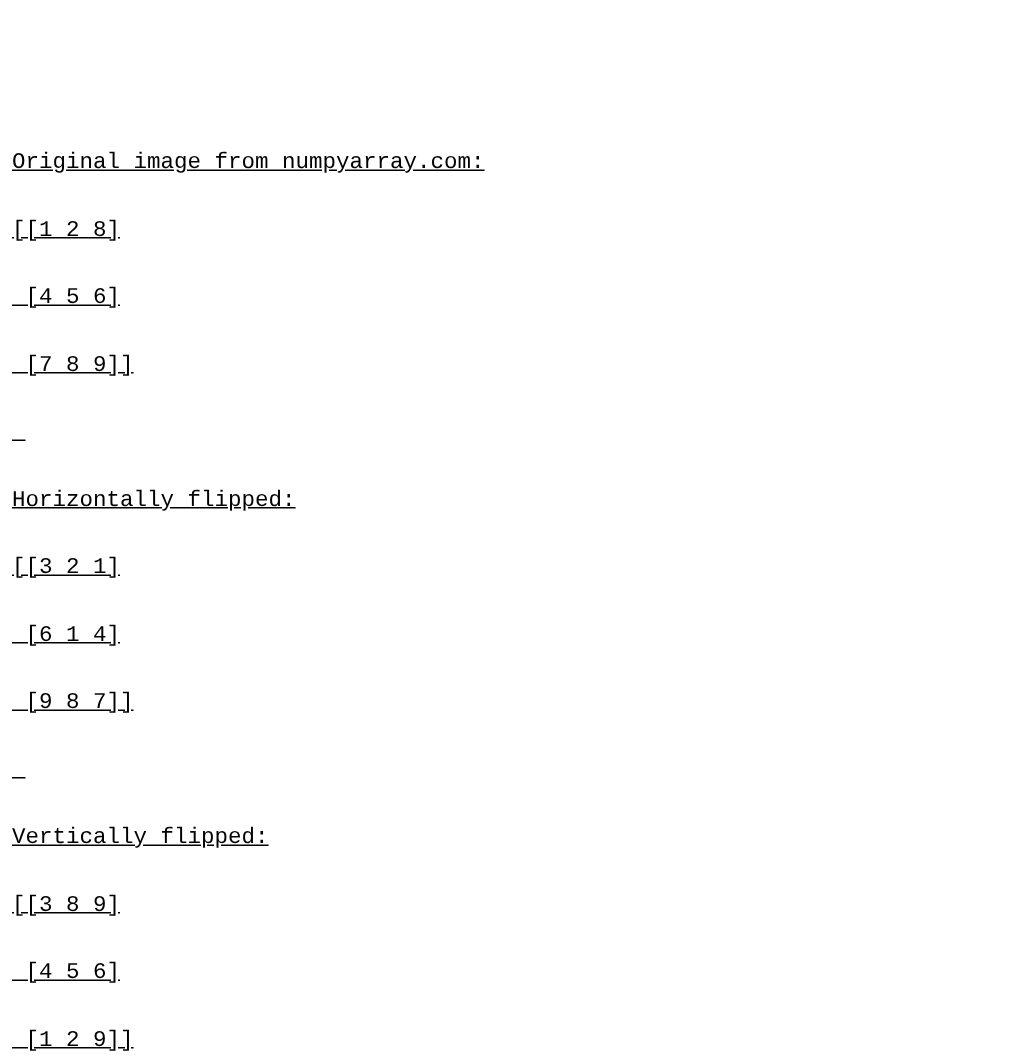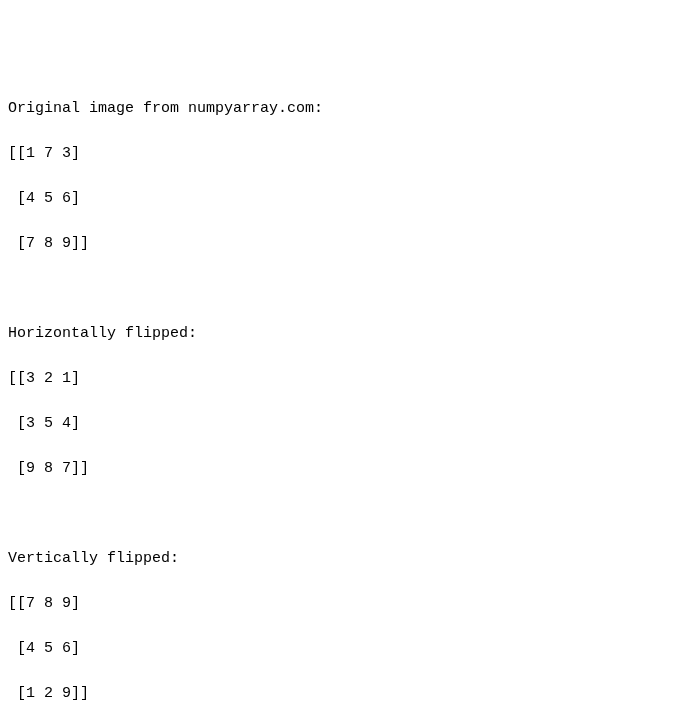--- a/index.html
+++ b/index.html
@@ -9,39 +9,40 @@
       font-family: "Courier New", Courier, monospace;
       font-size: 15px;
       line-height: 1.5;
       color: #000000;
       white-space: pre;
       width: 690px;
       box-sizing: border-box;
     }
     .output-block {
       display: block;
+      text-decoration: underline;
     }
   </style>
 </head>
 <body>
 
 
 
 <span class="output-block">Original image from numpyarray.com:</span>
-<span class="output-block">[[1 7 3]</span>
+<span class="output-block">[[1 2 8]</span>
 <span class="output-block"> [4 5 6]</span>
 <span class="output-block"> [7 8 9]]</span>
 <span class="output-block"> </span>
 <span class="output-block">Horizontally flipped:</span>
 <span class="output-block">[[3 2 1]</span>
-<span class="output-block"> [3 5 4]</span>
+<span class="output-block"> [6 1 4]</span>
 <span class="output-block"> [9 8 7]]</span>
 <span class="output-block"> </span>
 <span class="output-block">Vertically flipped:</span>
-<span class="output-block">[[7 8 9]</span>
+<span class="output-block">[[3 8 9]</span>
 <span class="output-block"> [4 5 6]</span>
 <span class="output-block"> [1 2 9]]</span>
 
 
 
 
 
 
 
 

